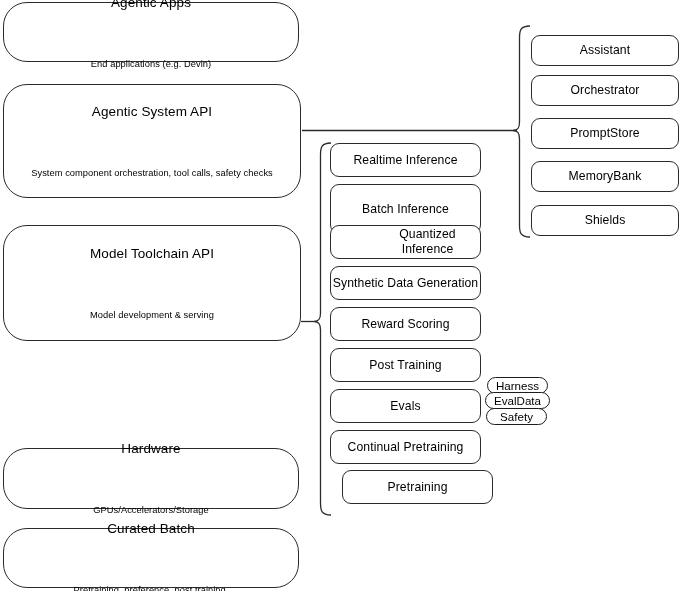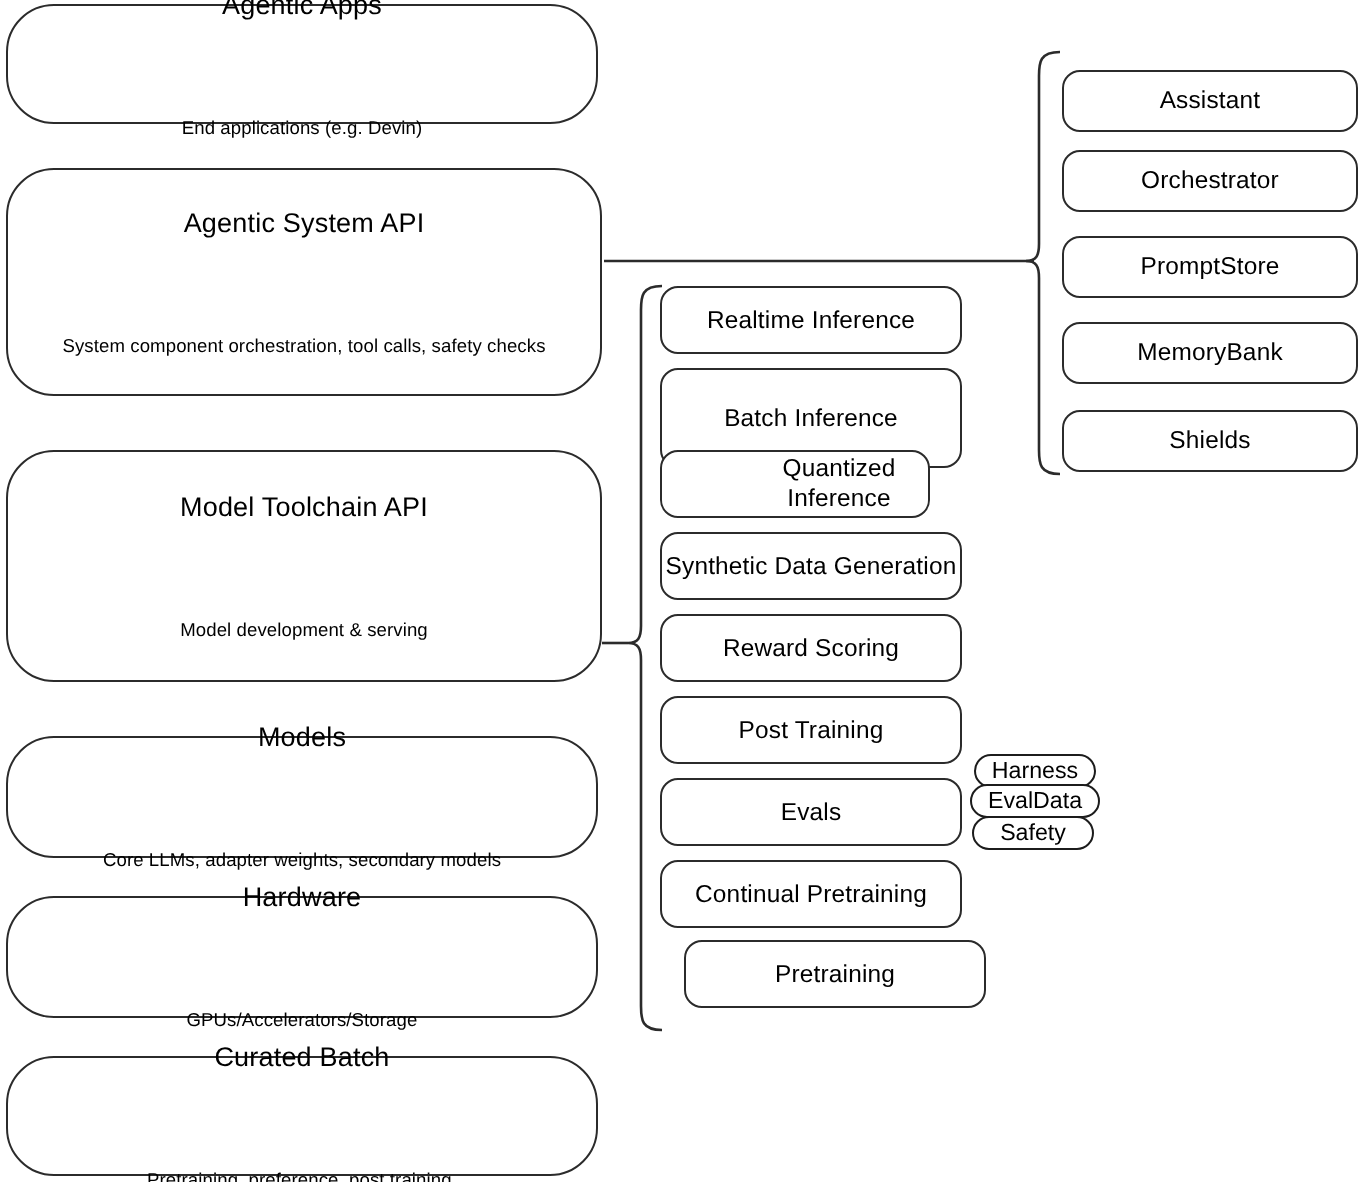--- a/index.html
+++ b/index.html
@@ -119,42 +119,38 @@
   <div class="node layer" style="left:3px; top:84px; width:298px; height:114px;">
     <div class="title">Agentic System API</div>
     <div class="subtitle">System component orchestration, tool calls, safety checks</div>
   </div>
 
   <div class="node layer" style="left:3px; top:225px; width:298px; height:116px;text-align:center;">
     <div class="title">Model Toolchain API</div>
     <div class="subtitle">Model development &amp; serving</div>
   </div>
 
-  <div class="node layer" style="left:3px; top:368px; width:296px; height:61px;">
-    <div class="title">Models</div>
-    <div class="subtitle">Core LLMs, adapter weights, secondary models</div>
-  </div>
 
   <div class="node layer" style="left:3px; top:448px; width:296px; height:61px;">
     <div class="title">Hardware</div>
     <div class="subtitle">GPUs/Accelerators/Storage</div>
   </div>
 
   <div class="node layer" style="left:3px; top:528px; width:296px; height:60px;">
     <div class="title">Curated Batch</div>
     <div class="subtitle">Pretraining, preference, post training.</div>
   </div>
 
   <div class="node chip" style="left:330px; top:143px; width:151px; height:34px;">
     <span>Realtime Inference</span>
   </div>
   <div class="node chip" style="left:330px; top:184px; width:151px; height:50px;">
     <span>Batch Inference</span>
   </div>
-  <div class="node chip" style="left:330px; top:225px; width:135px; height:34px;padding-left:44px;">
+  <div class="node chip" style="left:330px; top:225px; width:151px; height:34px;padding-left:44px;">
     <span>Quantized Inference</span>
   </div>
   <div class="node chip" style="left:330px; top:266px; width:151px; height:34px;">
     <span>Synthetic Data Generation</span>
   </div>
   <div class="node chip" style="left:330px; top:307px; width:151px; height:34px;">
     <span>Reward Scoring</span>
   </div>
   <div class="node chip" style="left:330px; top:348px; width:151px; height:34px;">
     <span>Post Training</span>

